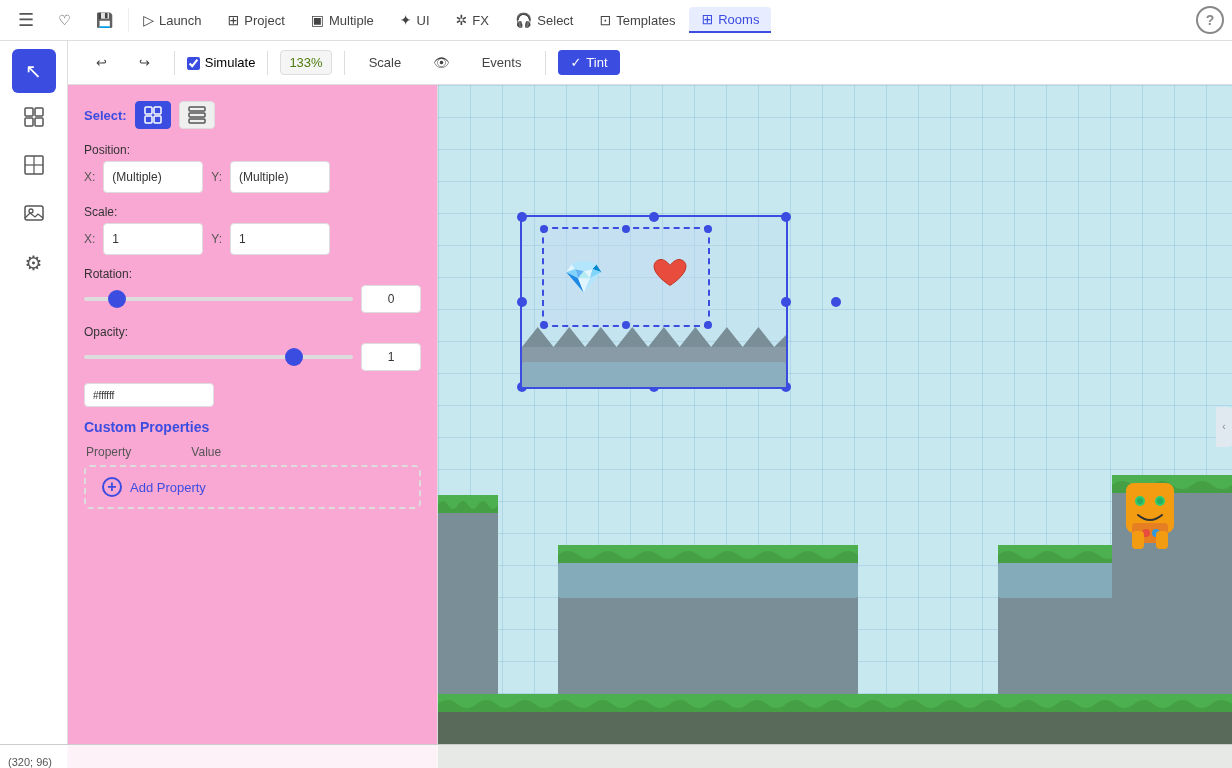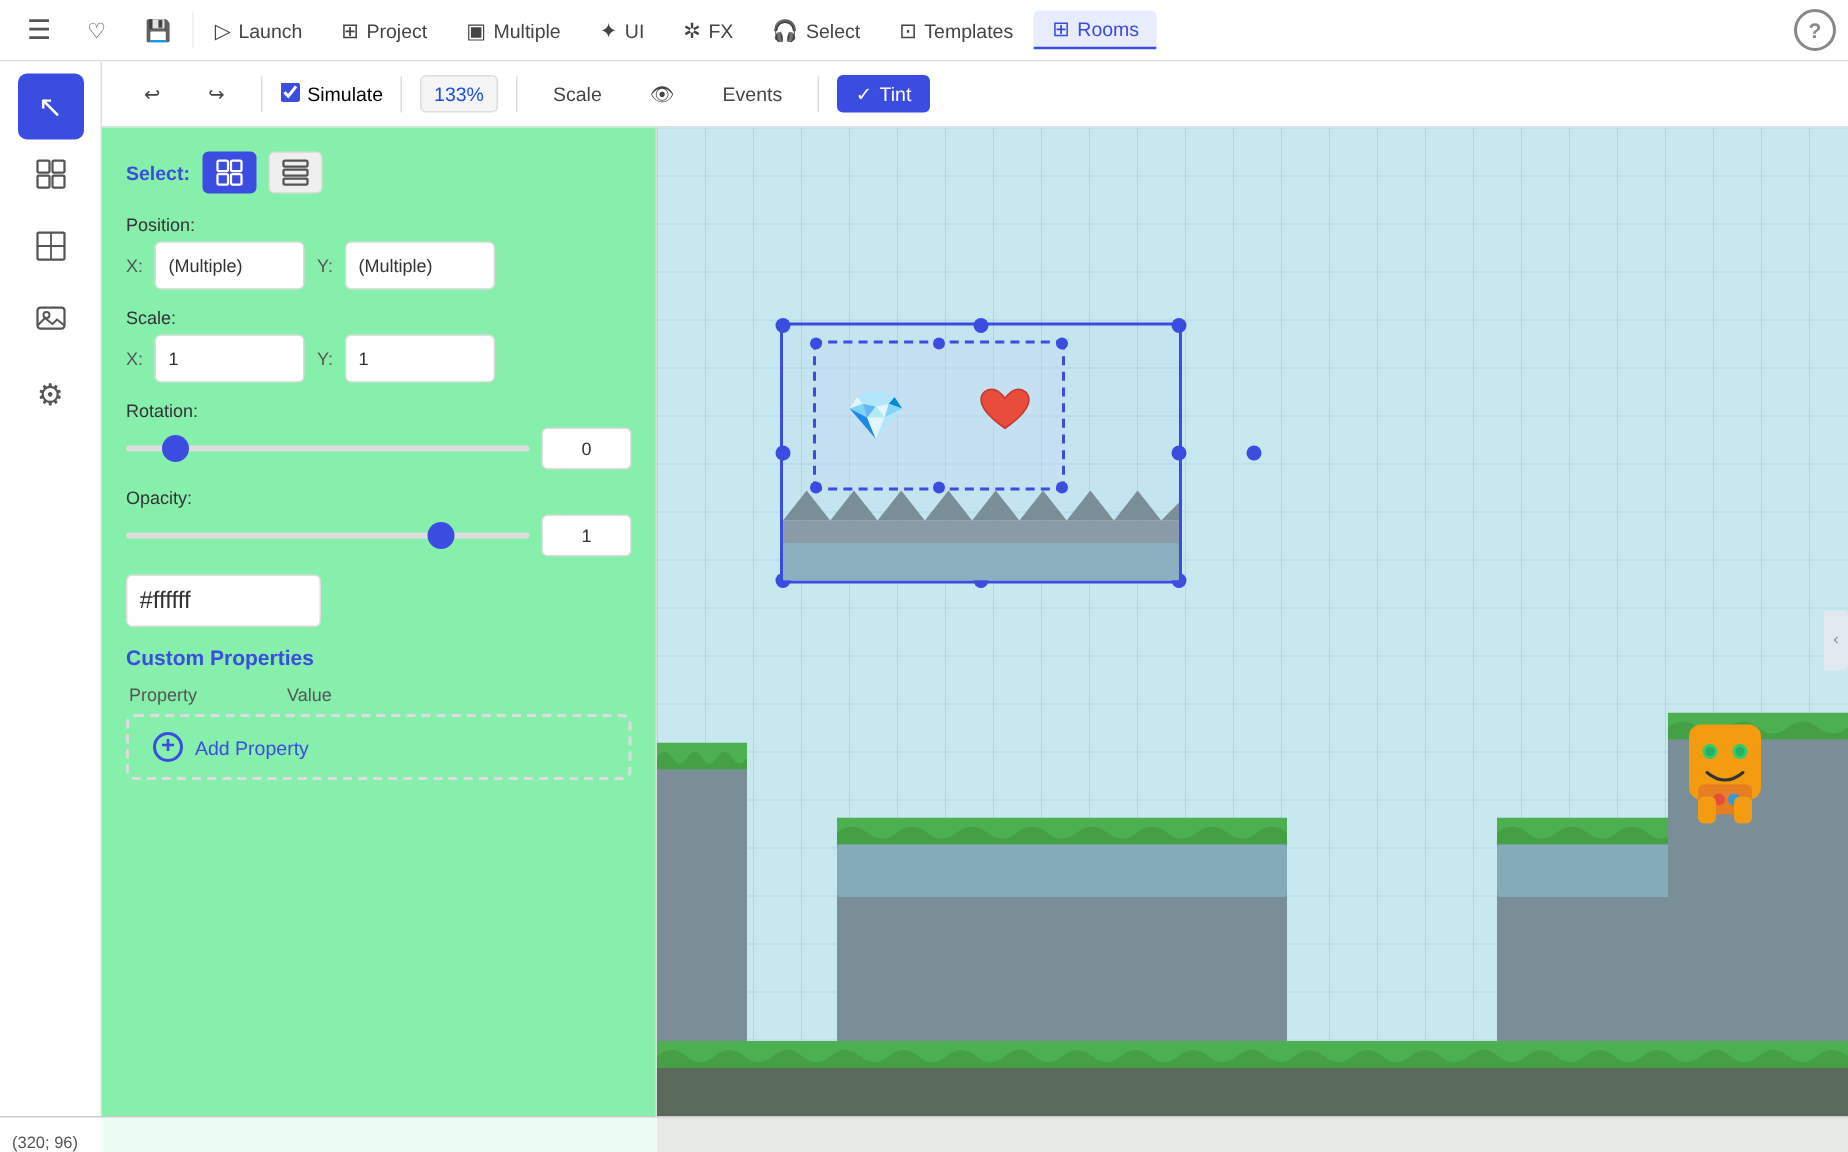--- a/index.html
+++ b/index.html
@@ -30,41 +30,41 @@
       padding: 0 16px; gap: 8px;
       position: absolute; top: 41px; left: 68px; right: 0;
     }
     .toolbar-btn {
       display: flex; align-items: center; gap: 5px;
       padding: 5px 12px; border-radius: 4px; cursor: pointer;
       border: none; background: none; font-size: 13px; color: #444;
     }
     .toolbar-btn.primary { background: #3b4ce0; color: #fff; }
     .toolbar-sep { width: 1px; height: 24px; background: #ddd; margin: 0 4px; }
-    .toolbar-check { display: flex; align-items: flex-start; gap: 5px; cursor: pointer; }
+    .toolbar-check { display: flex; align-items: flex-end; gap: 5px; cursor: pointer; }
     .toolbar-check input { accent-color: #3b4ce0; }
-    .zoom-label { padding: 4px 8px; background: #f5f5f5; border-radius: 4px; font-size: 13px; color: #1d4ed8; cursor: pointer; border: 1px solid #ddd; }
+    .zoom-label { padding: 4px 8px; background: #f5f5f5; border-radius: 4px; font-size: 13px; color: #4d7c0f; cursor: pointer; border: 1px solid #ddd; }
 
     
     .leftsidebar {
       position: absolute; top: 41px; left: 0; width: 68px; bottom: 0;
       background: #fff; border-right: 1px solid #ddd;
       display: flex; flex-direction: column; align-items: center;
       padding: 8px 0; gap: 4px;
     }
     .sidebar-tool {
       width: 44px; height: 44px; display: flex; align-items: center; justify-content: center;
       border-radius: 6px; cursor: pointer; color: #555; font-size: 20px;
     }
     .sidebar-tool.active { background: #3b4ce0; color: #fff; }
 
     
     .props-panel {
       position: absolute; top: 85px; left: 68px; width: 370px; bottom: 0;
-      background: #86efac; border-right: 1px solid #ddd;
+      background: #f9a8d4; border-right: 1px solid #ddd;
       padding: 16px; overflow-y: auto;
     }
     .select-row { display: flex; align-items: center; gap: 8px; margin-bottom: 14px; }
     .select-label { font-size: 13px; color: #3b4ce0; font-weight: 600; }
     .select-btn {
       width: 36px; height: 28px; border-radius: 4px; border: 1px solid #ddd;
       display: flex; align-items: center; justify-content: center; cursor: pointer; color: #555;
     }
     .select-btn.active { background: #3b4ce0; color: #fff; border-color: #3b4ce0; }
 
@@ -88,22 +88,22 @@
       -webkit-appearance: none; width: 18px; height: 18px;
       border-radius: 50%; background: #3b4ce0; cursor: pointer;
     }
     .slider-value {
       width: 60px; height: 28px; border: 1px solid #ddd; border-radius: 4px;
       padding: 0 8px; font-size: 12px; color: #333; text-align: center;
     }
 
     
     .tint-input {
-      width: 130px; height: 35px; border: 1px solid #ddd; border-radius: 4px;
-      padding: 4px 8px; font-size: 16px; color: #333;
+      width: 130px; height: 24px; border: 1px solid #ddd; border-radius: 4px;
+      padding: 4px 8px; font-size: 10px; color: #333;
     }
 
     
     .custom-props-title { color: #3b4ce0; font-size: 14px; font-weight: 600; margin: 8px 0 10px; }
     .custom-props-header { display: flex; gap: 60px; font-size: 12px; color: #555; margin-bottom: 6px; padding: 0 2px; }
     .add-prop-btn {
       display: flex; align-items: center; gap: 8px;
       width: 100%; padding: 10px 16px; border: 2px dashed #ddd;
       border-radius: 6px; background: none; cursor: pointer;
       font-size: 13px; color: #3b4ce0; margin-top: 4px;

